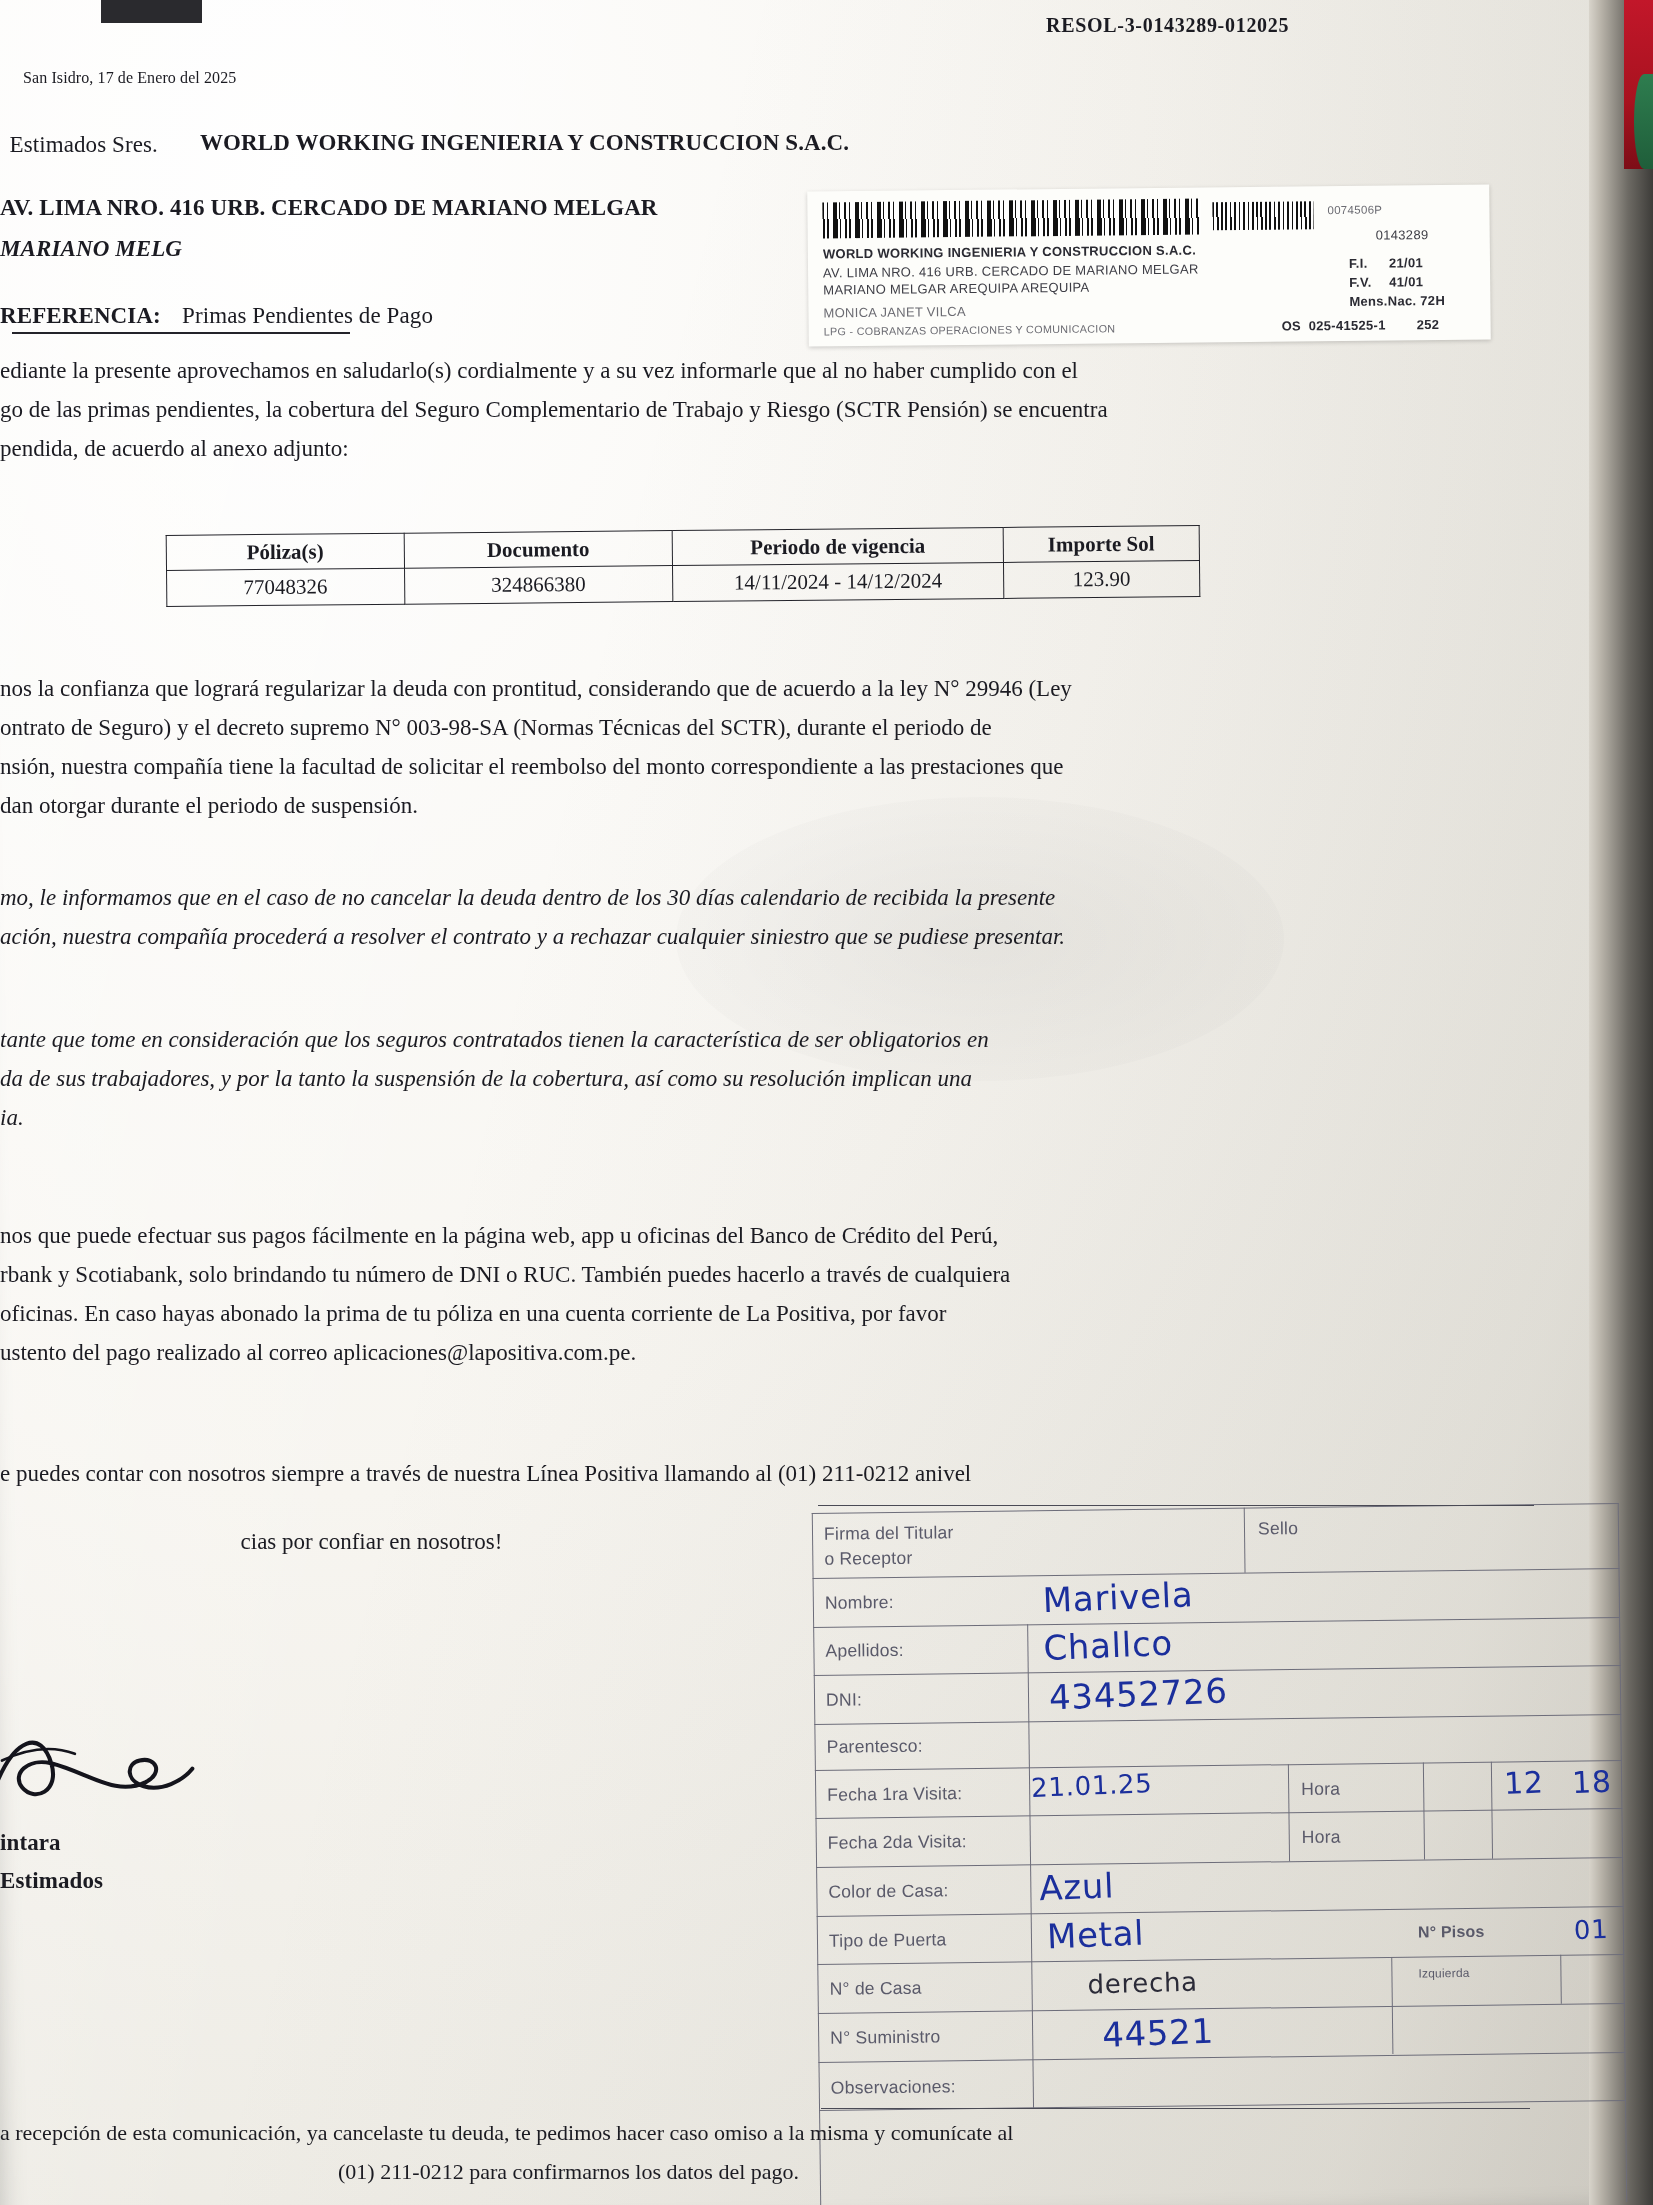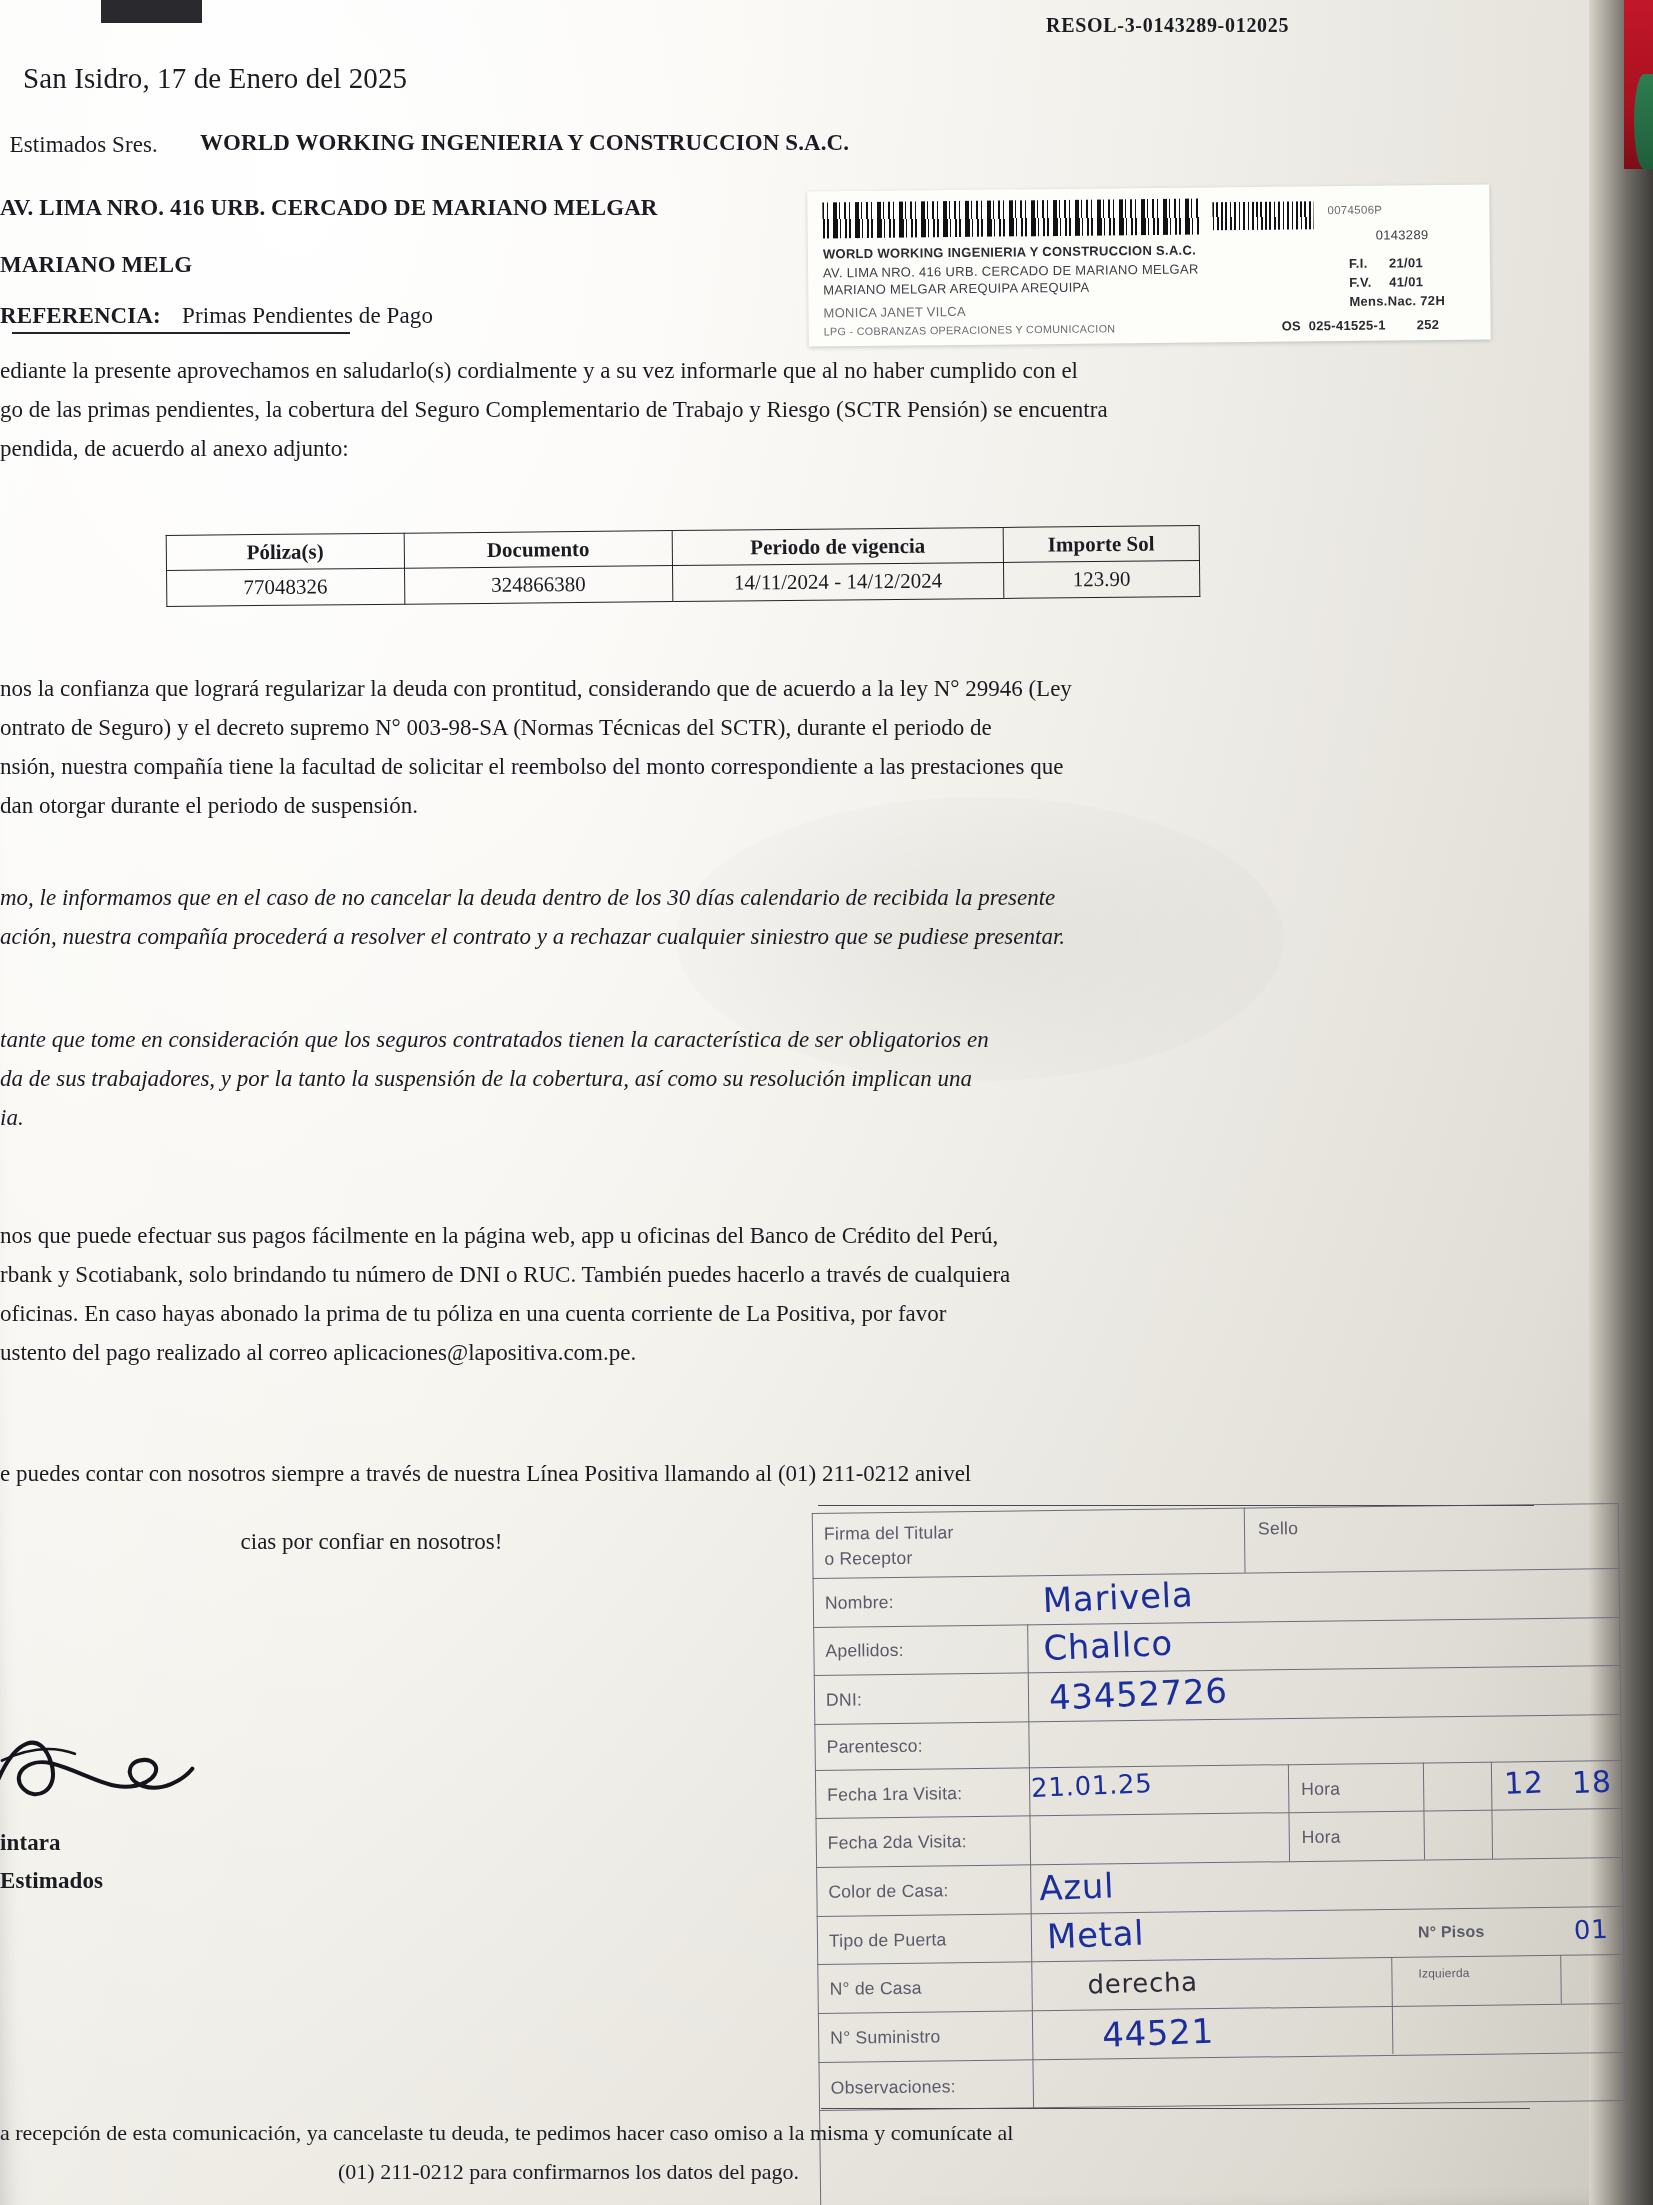--- a/index.html
+++ b/index.html
@@ -232,27 +232,27 @@
 
   <div class="edge-dark"></div>
   <div class="edge-red"></div>
   <div class="edge-green"></div>
   <div class="edge-topbar"></div>
 
   <div class="content">
 
     <div class="t doccode" style="left:1046px; top:13.5px;">RESOL-3-0143289-012025</div>
 
-    <div class="t p" style="left:23px; top:59px; font-size:29px;">San Isidro, 17 de Enero del 2025</div>
+    <div class="t p" style="left:23px; top:59px; font-size:16px;">San Isidro, 17 de Enero del 2025</div>
 
     <div class="t p" style="left:9.5px; top:126px;">Estimados Sres.</div>
     <div class="t p b" style="left:200px; top:124px;">WORLD WORKING INGENIERIA Y CONSTRUCCION S.A.C.</div>
 
     <div class="t p b" style="left:0px; top:189px;">AV. LIMA NRO. 416 URB. CERCADO DE MARIANO MELGAR</div>
-    <div class="t p b" style="left:0px; top:246px;">MARIANO MELG</div>
+    <div class="t p b" style="left:0px; top:230px;font-style:italic;">MARIANO MELG</div>
 
     <div class="t p b" style="left:0px; top:297px;">REFERENCIA:</div>
     <div class="t p" style="left:182px; top:297px;">Primas Pendientes de Pago</div>
     <div class="strike" style="left:12px; top:332px; width:338px; height:2px; background:#23232a;"></div>
 
     <div id="sticker">
       <div class="bc"></div>
       <div class="bc2"></div>
       <div class="sm g" style="left:520px; top:17.6px; font-size:11.5px;">0074506P</div>
       <div class="sm" style="left:568px; top:42px;">0143289</div>

